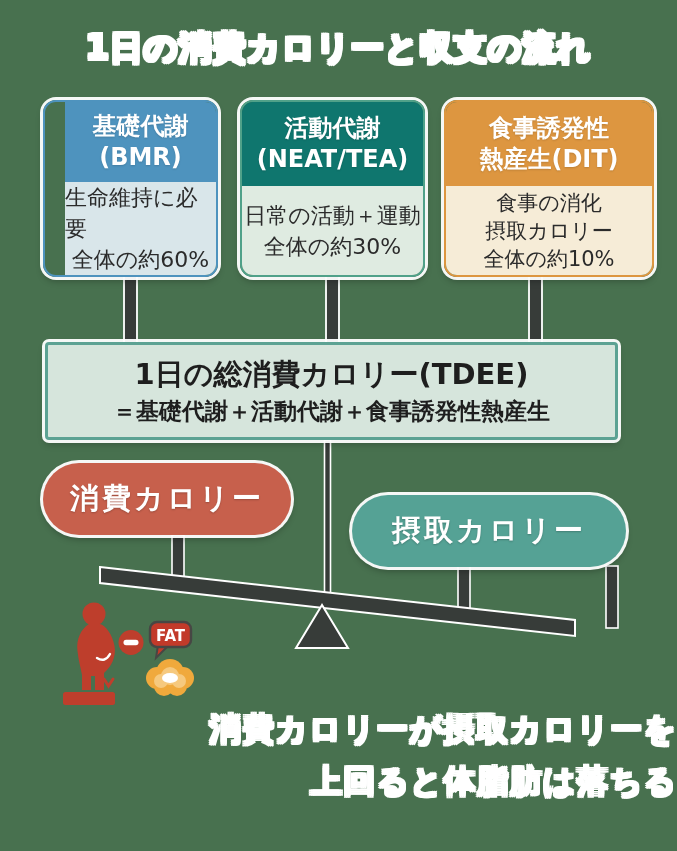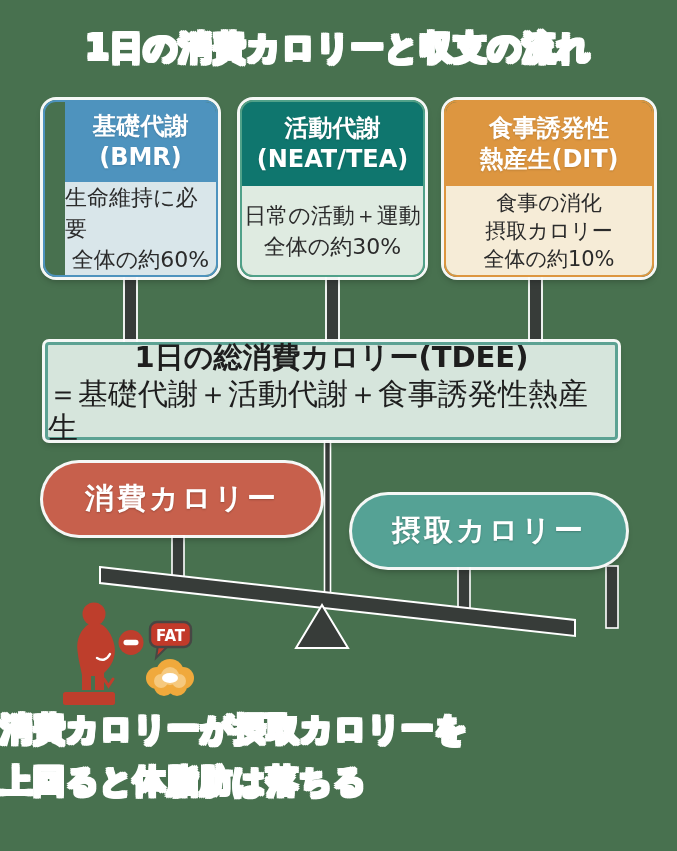--- a/index.html
+++ b/index.html
@@ -96,21 +96,21 @@
     background: #D6E5DC;
     border: 3px solid #5CA293;
     border-radius: 4px;
     z-index: 2;
     box-shadow: 0 0 0 3px rgba(255,255,255,.95), 0 4px 7px rgba(0,0,0,.25);
     display: flex; flex-direction: column;
     align-items: center; justify-content: center;
     color: #1E1E1E;
   }
   .tdee-title   { font-size: 29px; font-weight: 800; line-height: 40px; }
-  .tdee-formula { font-size: 30px; font-weight: 400; line-height: 34px; }
+  .tdee-formula { font-size: 23px; font-weight: 700; line-height: 34px; }
 
   
   .seesaw-svg {
     position: absolute;
     left: 0; top: 440px;
     z-index: 1;
   }
 
   
   .pill {
@@ -119,37 +119,37 @@
     border-radius: 36px;
     z-index: 3;
     display: flex; align-items: center; justify-content: center;
     color: #fff;
     font-size: 29px;
     font-weight: 800;
     letter-spacing: 3px;
     text-shadow: 0 1px 2px rgba(0,0,0,.22);
     box-shadow: 0 0 0 3px rgba(255,255,255,.95), 0 4px 7px rgba(0,0,0,.3);
   }
-  .pill--burn   { left: 43px;  top: 463px; width: 278px; background: #C7604C; }
+  .pill--burn   { left: 43px;  top: 463px; width: 248px; background: #C7604C; }
   .pill--intake { left: 352px; top: 495px; width: 274px; background: #55A295; }
 
   
   .fatloss-svg {
     position: absolute;
     left: 55px; top: 595px;
     z-index: 4;
   }
 
   
   .caption {
     position: absolute;
     left: 0; width: 100%;
-    text-align: left;
+    text-align: right;
     font-size: 32px;
-    font-weight: 700;
+    font-weight: 400;
     letter-spacing: 1px;
   }
   .caption--1 { top: 708px; }
   .caption--2 { top: 760px; }
 </style>
 </head>
 <body>
 
 <div class="stage">
 

